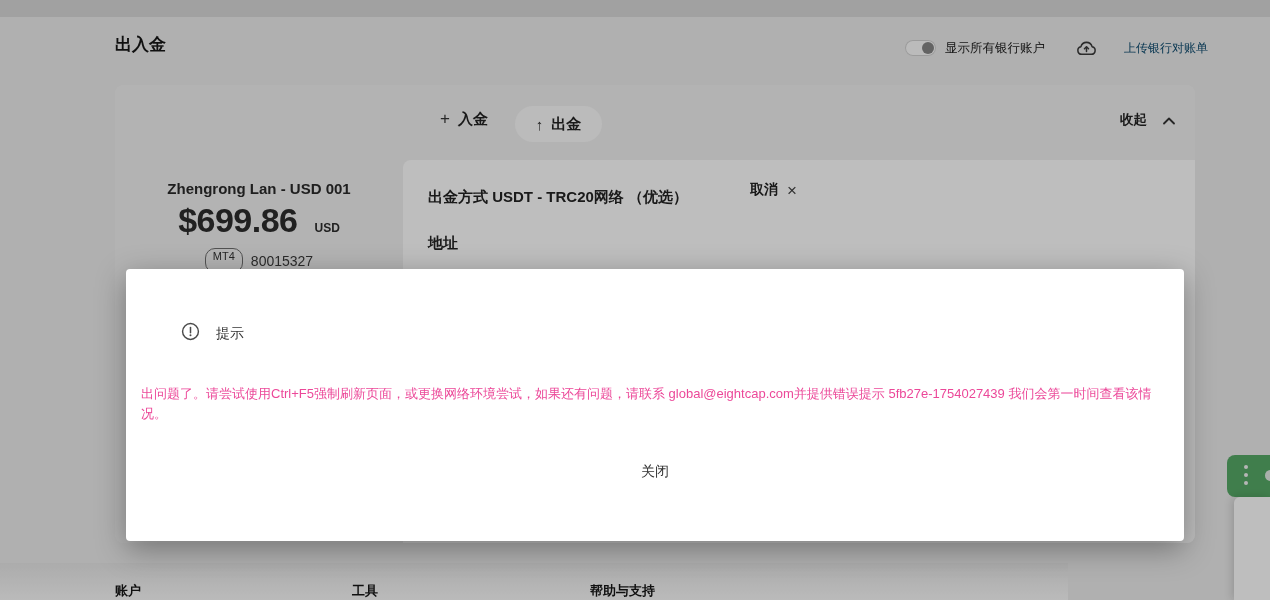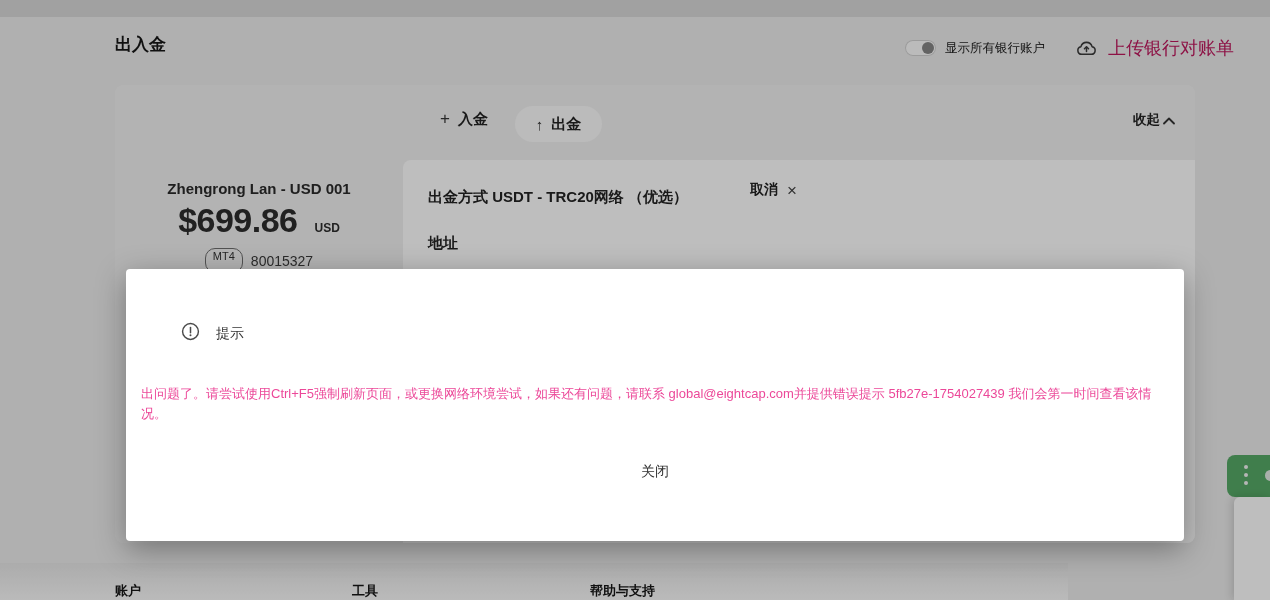--- a/index.html
+++ b/index.html
@@ -12,28 +12,28 @@
   
   .topbar{position:absolute;left:0;top:0;width:1270px;height:17px;background:#d9d9d9;}
   .page-title{position:absolute;left:115px;top:33px;font-size:17px;font-weight:bold;color:#161616;}
 
   .header-actions{position:absolute;left:905px;top:38px;height:20px;display:flex;align-items:center;}
   .toggle{width:31px;height:16px;border-radius:9px;background:#fbfbfb;box-shadow:inset 0 0 0 1px #d0d0d0;position:relative;cursor:pointer;}
   .toggle .knob{position:absolute;right:2px;top:2px;width:12px;height:12px;border-radius:50%;background:#858585;}
   .toggle-label{margin-left:9px;font-size:12.5px;color:#222;}
   .upload-group{display:flex;align-items:center;margin-left:30px;cursor:pointer;}
   .upload-group svg{display:block;}
-  .upload-label{margin-left:10px;font-size:18px;color:#be185d;}
+  .upload-label{margin-left:26px;font-size:12px;color:#0c4a6e;}
 
   .card{position:absolute;left:115px;top:85px;width:1080px;height:458px;background:#f1f1f1;border-radius:8px;}
   .tab-deposit{position:absolute;left:325px;top:24px;display:flex;align-items:center;gap:8px;font-size:15px;font-weight:600;color:#242424;cursor:pointer;}
   .tab-deposit .glyph{font-size:17px;font-weight:400;color:#333;}
   .tab-withdraw{position:absolute;left:400px;top:21px;width:87px;height:36px;border-radius:18px;background:#fbfbfb;display:flex;align-items:center;justify-content:center;gap:8px;font-size:15px;font-weight:600;color:#242424;cursor:pointer;}
   .tab-withdraw .glyph{font-size:15px;font-weight:400;color:#333;}
-  .collapse{position:absolute;right:20px;top:26px;display:flex;align-items:center;gap:3px;font-size:13.5px;font-weight:bold;color:#242424;cursor:pointer;}
+  .collapse{position:absolute;right:20px;top:26px;display:flex;align-items:center;gap:16px;font-size:13.5px;font-weight:bold;color:#242424;cursor:pointer;}
 
   .account-panel{position:absolute;left:0;top:75px;width:288px;bottom:0;text-align:center;}
   .account-name{margin-top:20px;font-size:15px;font-weight:bold;color:#2a2a2a;}
   .balance-row{margin-top:4px;}
   .balance-amount{font-size:34px;font-weight:bold;color:#2d2d2d;letter-spacing:-0.5px;}
   .balance-currency{font-size:12px;font-weight:bold;color:#2d2d2d;margin-left:17px;}
   .badge-row{margin-top:8px;display:flex;align-items:center;justify-content:center;gap:8px;}
   .platform-badge{border:1.5px solid #6e6e6e;border-radius:10px;padding:1px 7px 10px;font-size:11px;color:#333;}
   .account-number{font-size:14px;color:#3a3a3a;}
 

